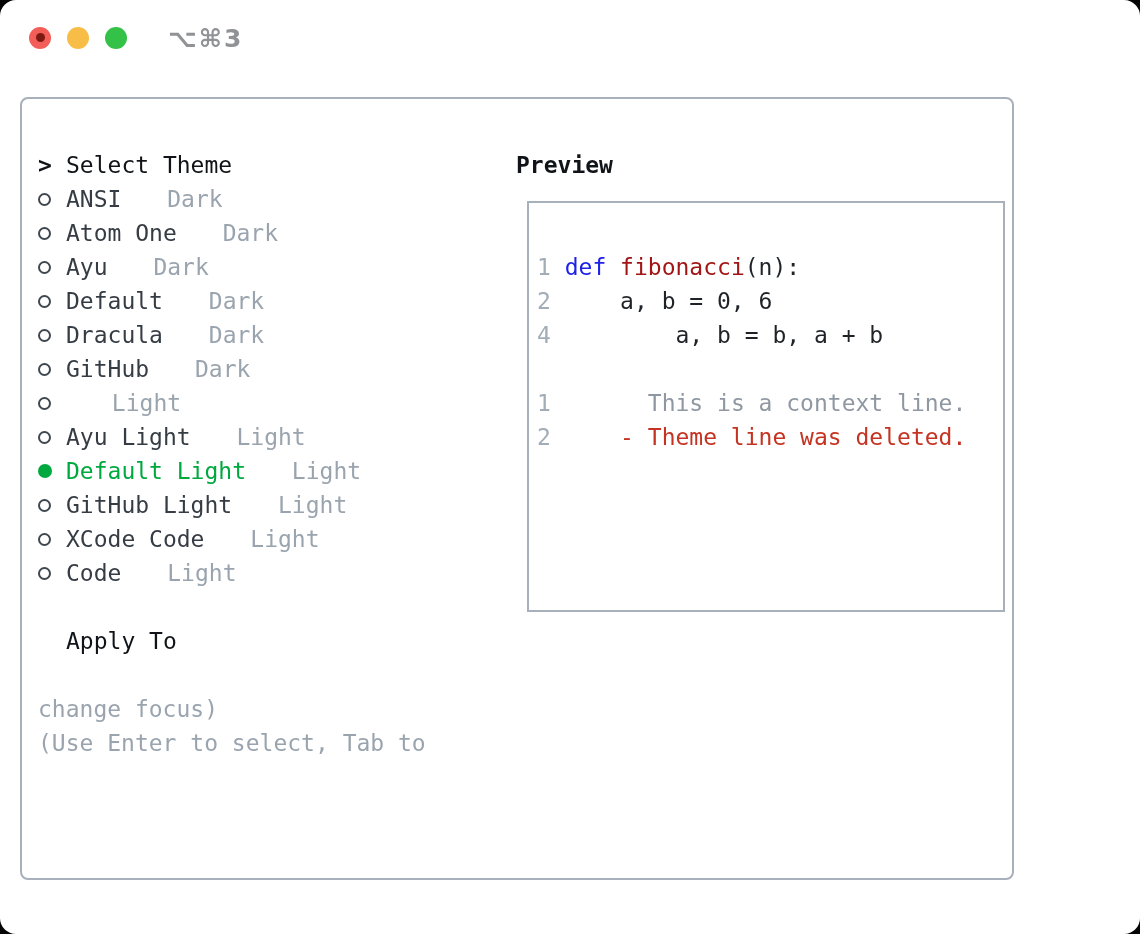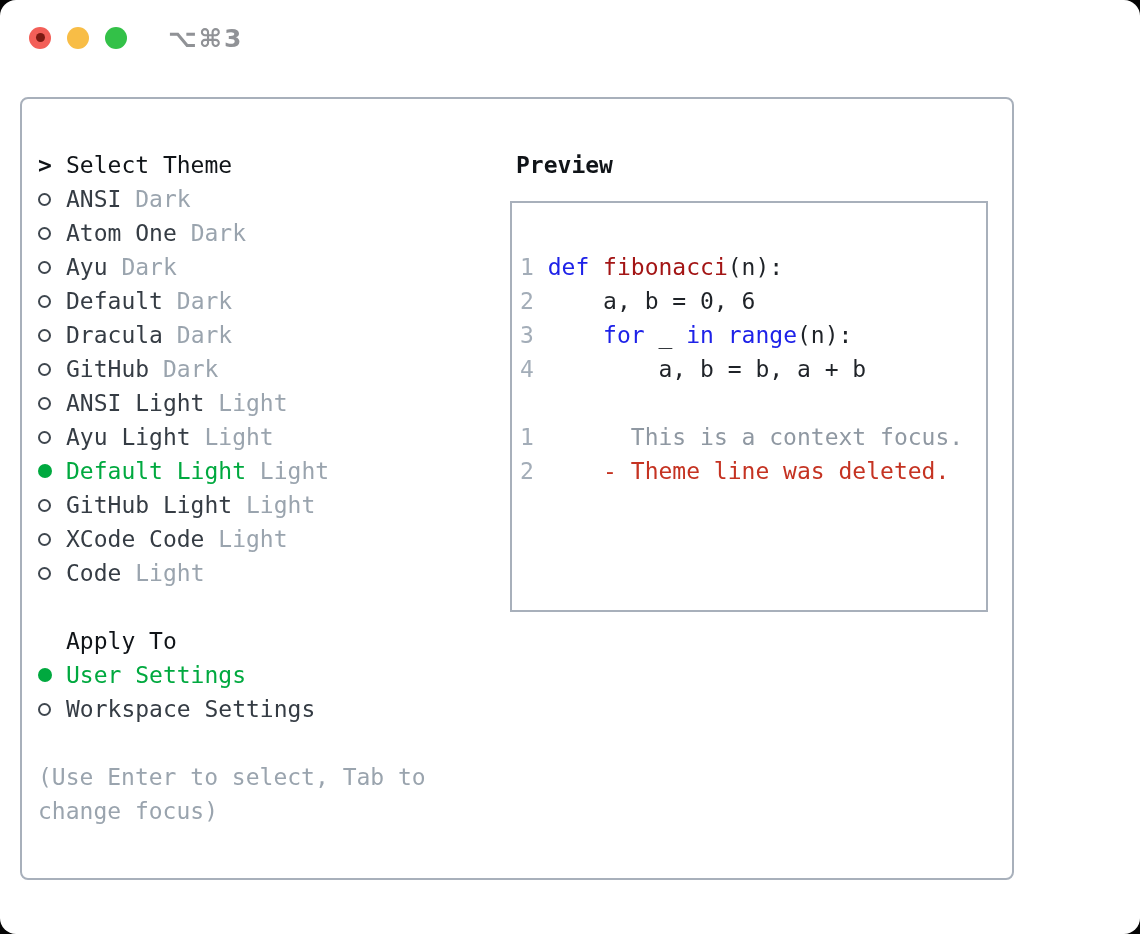--- a/index.html
+++ b/index.html
@@ -17,24 +17,24 @@
   .panel{position:absolute;left:20px;top:97px;width:994px;height:783px;border:2px solid var(--border);border-radius:8px;background:#fff;}
   .list-col{position:absolute;left:16px;top:49px;font-size:23px;line-height:34px;}
   .row{display:flex;align-items:center;height:34px;white-space:pre;}
   .row.gap{height:34px;}
   .prefix{display:inline-flex;align-items:center;width:28px;flex:0 0 28px;color:var(--header-text);font-weight:bold;}
   .hdr{font-weight:normal;color:var(--header-text);}
   .radio{width:13px;height:13px;border-radius:50%;border:2px solid #3f474f;background:transparent;}
   .row.selected .radio{width:14px;height:14px;border:none;background:var(--accent-green);}
   .item-name{color:var(--item-text);}
   .row.selected .item-name{color:var(--accent-green);text-align:center;}
-  .item-tag{color:var(--muted);}
+  .item-tag{color:var(--muted);margin-left:32px;}
   .help-line{color:var(--muted);height:34px;line-height:34px;white-space:pre;font-size:23px;}
   .preview-label{position:absolute;left:478px;top:49px;height:34px;line-height:34px;font-size:23px;font-weight:bold;color:var(--header-text);margin-left:16px;}
-  .preview-box{position:absolute;left:488px;top:102px;width:478px;height:411px;border:2px solid var(--border);background:#fff;padding:47px 0 0 8px;overflow:hidden;}
+  .preview-box{position:absolute;left:505px;top:102px;width:478px;height:411px;border:2px solid var(--border);background:#fff;padding:47px 0 0 8px;overflow:hidden;}
   .code-line{height:34px;line-height:34px;font-size:23px;white-space:pre;}
   .tk-num{color:var(--num);}
   .tk-kw{color:var(--kw);}
   .tk-fn{color:var(--fn);}
   .tk-fg{color:var(--fg);}
   .tk-ctx{color:var(--ctx);}
   .tk-del{color:var(--del);}
   .tk-add{color:var(--add);}
 </style>
 </head>
@@ -57,45 +57,40 @@
       <div class="row">
         <span class="prefix">&gt;</span><span class="hdr">Select Theme</span>
       </div>
       <div id="theme-items">
           <div class="row"><span class="prefix"><span class="radio"></span></span><span class="item-name">ANSI</span><span class="item-tag"> Dark</span></div>
           <div class="row"><span class="prefix"><span class="radio"></span></span><span class="item-name">Atom One</span><span class="item-tag"> Dark</span></div>
           <div class="row"><span class="prefix"><span class="radio"></span></span><span class="item-name">Ayu</span><span class="item-tag"> Dark</span></div>
           <div class="row"><span class="prefix"><span class="radio"></span></span><span class="item-name">Default</span><span class="item-tag"> Dark</span></div>
           <div class="row"><span class="prefix"><span class="radio"></span></span><span class="item-name">Dracula</span><span class="item-tag"> Dark</span></div>
           <div class="row"><span class="prefix"><span class="radio"></span></span><span class="item-name">GitHub</span><span class="item-tag"> Dark</span></div>
-          <div class="row"><span class="prefix"><span class="radio"></span></span><span class="item-name">ANSI Light</span><span class="item-tag"> Light</span></div>
+          <div class="row"><span class="prefix"><span class="radio"></span></span><span class="item-tag"> Light</span></div>
           <div class="row"><span class="prefix"><span class="radio"></span></span><span class="item-name">Ayu Light</span><span class="item-tag"> Light</span></div>
           <div class="row selected"><span class="prefix"><span class="radio"></span></span><span class="item-name">Default Light</span><span class="item-tag"> Light</span></div>
           <div class="row"><span class="prefix"><span class="radio"></span></span><span class="item-name">GitHub Light</span><span class="item-tag"> Light</span></div>
           <div class="row"><span class="prefix"><span class="radio"></span></span><span class="item-name">XCode Code</span><span class="item-tag"> Light</span></div>
           <div class="row"><span class="prefix"><span class="radio"></span></span><span class="item-name">Code</span><span class="item-tag"> Light</span></div>
         </div>
       <div class="row gap"></div>
       <div class="row">
         <span class="prefix"></span><span class="hdr">Apply To</span>
       </div>
-      <div id="apply-items">
-          <div class="row selected"><span class="prefix"><span class="radio"></span></span><span class="item-name">User Settings</span></div>
-          <div class="row"><span class="prefix"><span class="radio"></span></span><span class="item-name">Workspace Settings</span></div>
-        </div>
       <div class="row gap"></div>
+      <div class="help-line">change focus)</div>
       <div class="help-line">(Use Enter to select, Tab to</div>
-      <div class="help-line">change focus)</div>
     </div>
 
     <div class="preview-label">Preview</div>
     <div class="preview-box" id="preview-box">
         <div class="code-line"><span class="tk-num">1 </span><span class="tk-kw">def</span><span class="tk-fg"> </span><span class="tk-fn">fibonacci</span><span class="tk-fg">(n):</span></div>
         <div class="code-line"><span class="tk-num">2 </span><span class="tk-fg">    a, b = 0, 6</span></div>
-        <div class="code-line"><span class="tk-num">3 </span><span class="tk-fg">    </span><span class="tk-kw">for</span><span class="tk-fg"> _ </span><span class="tk-kw">in</span><span class="tk-fg"> </span><span class="tk-kw">range</span><span class="tk-fg">(n):</span></div>
         <div class="code-line"><span class="tk-num">4 </span><span class="tk-fg">        a, b = b, a + b</span></div>
         <div class="code-line"></div>
-        <div class="code-line"><span class="tk-num">1 </span><span class="tk-fg">      </span><span class="tk-ctx">This is a context focus.</span></div>
+        <div class="code-line"><span class="tk-num">1 </span><span class="tk-fg">      </span><span class="tk-ctx">This is a context line.</span></div>
         <div class="code-line"><span class="tk-num">2 </span><span class="tk-fg">    </span><span class="tk-del">- Theme line was deleted.</span></div>
       </div>
 
   </div>
 </div>
 
 </body></html>

